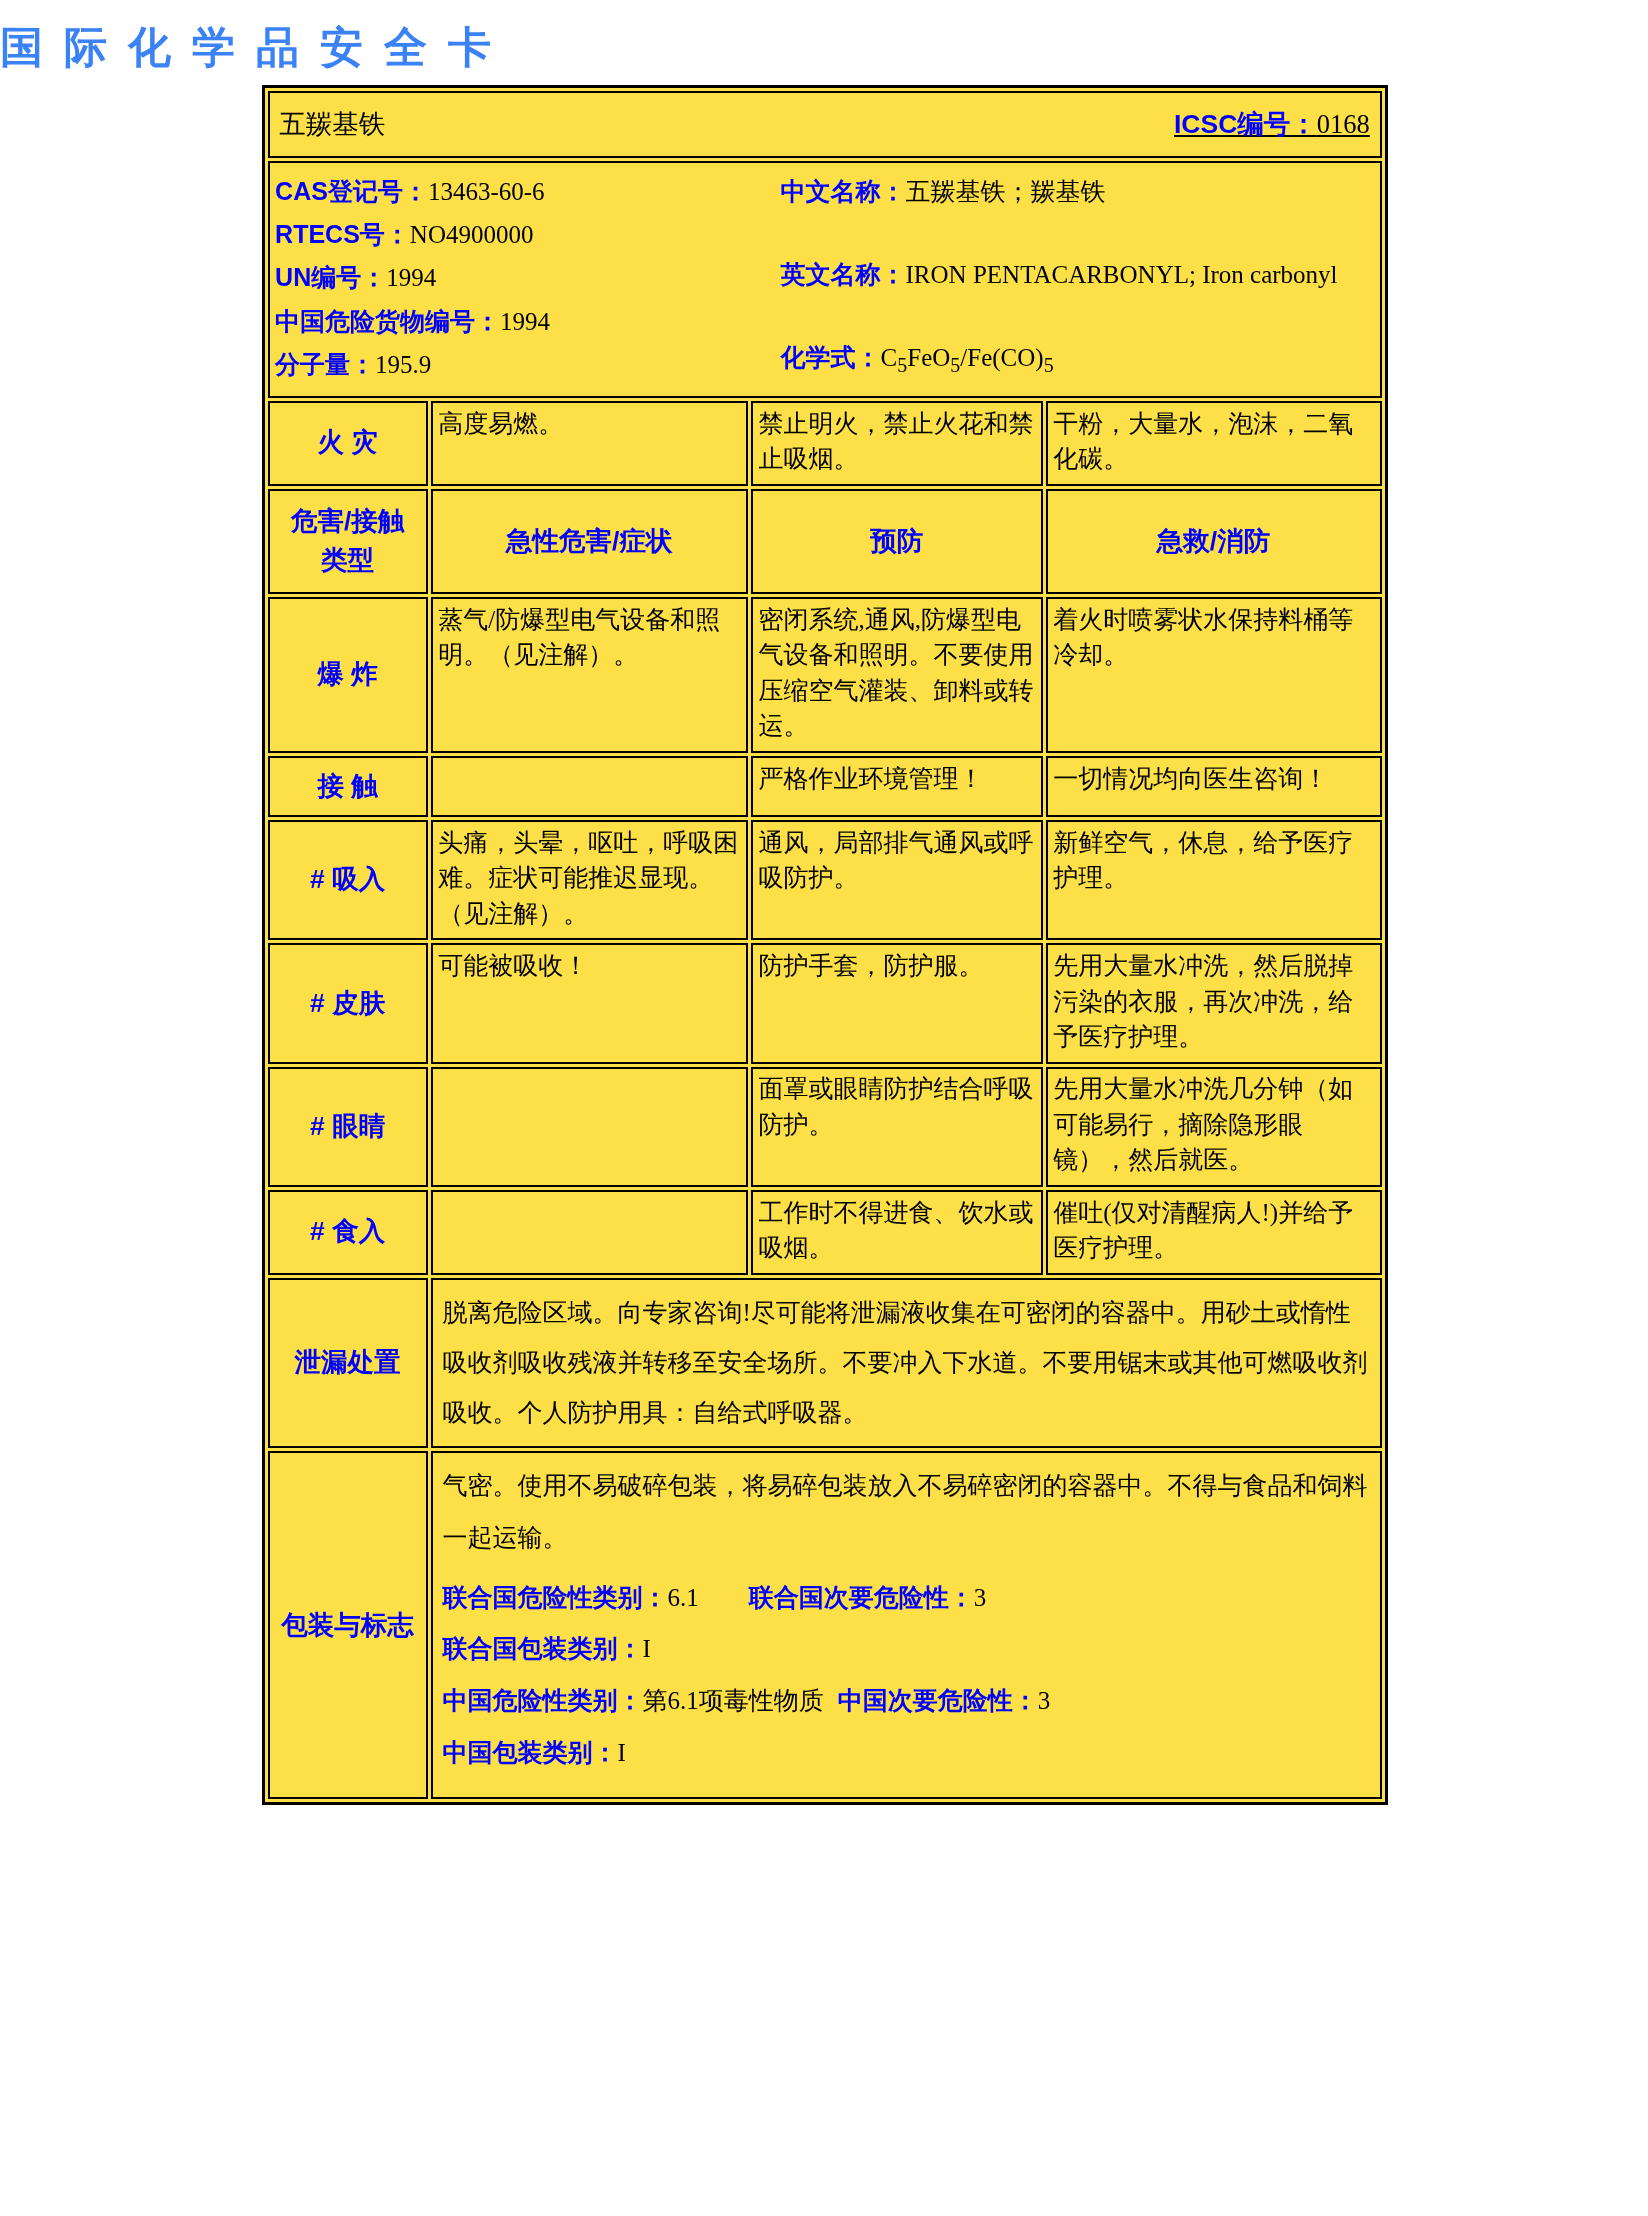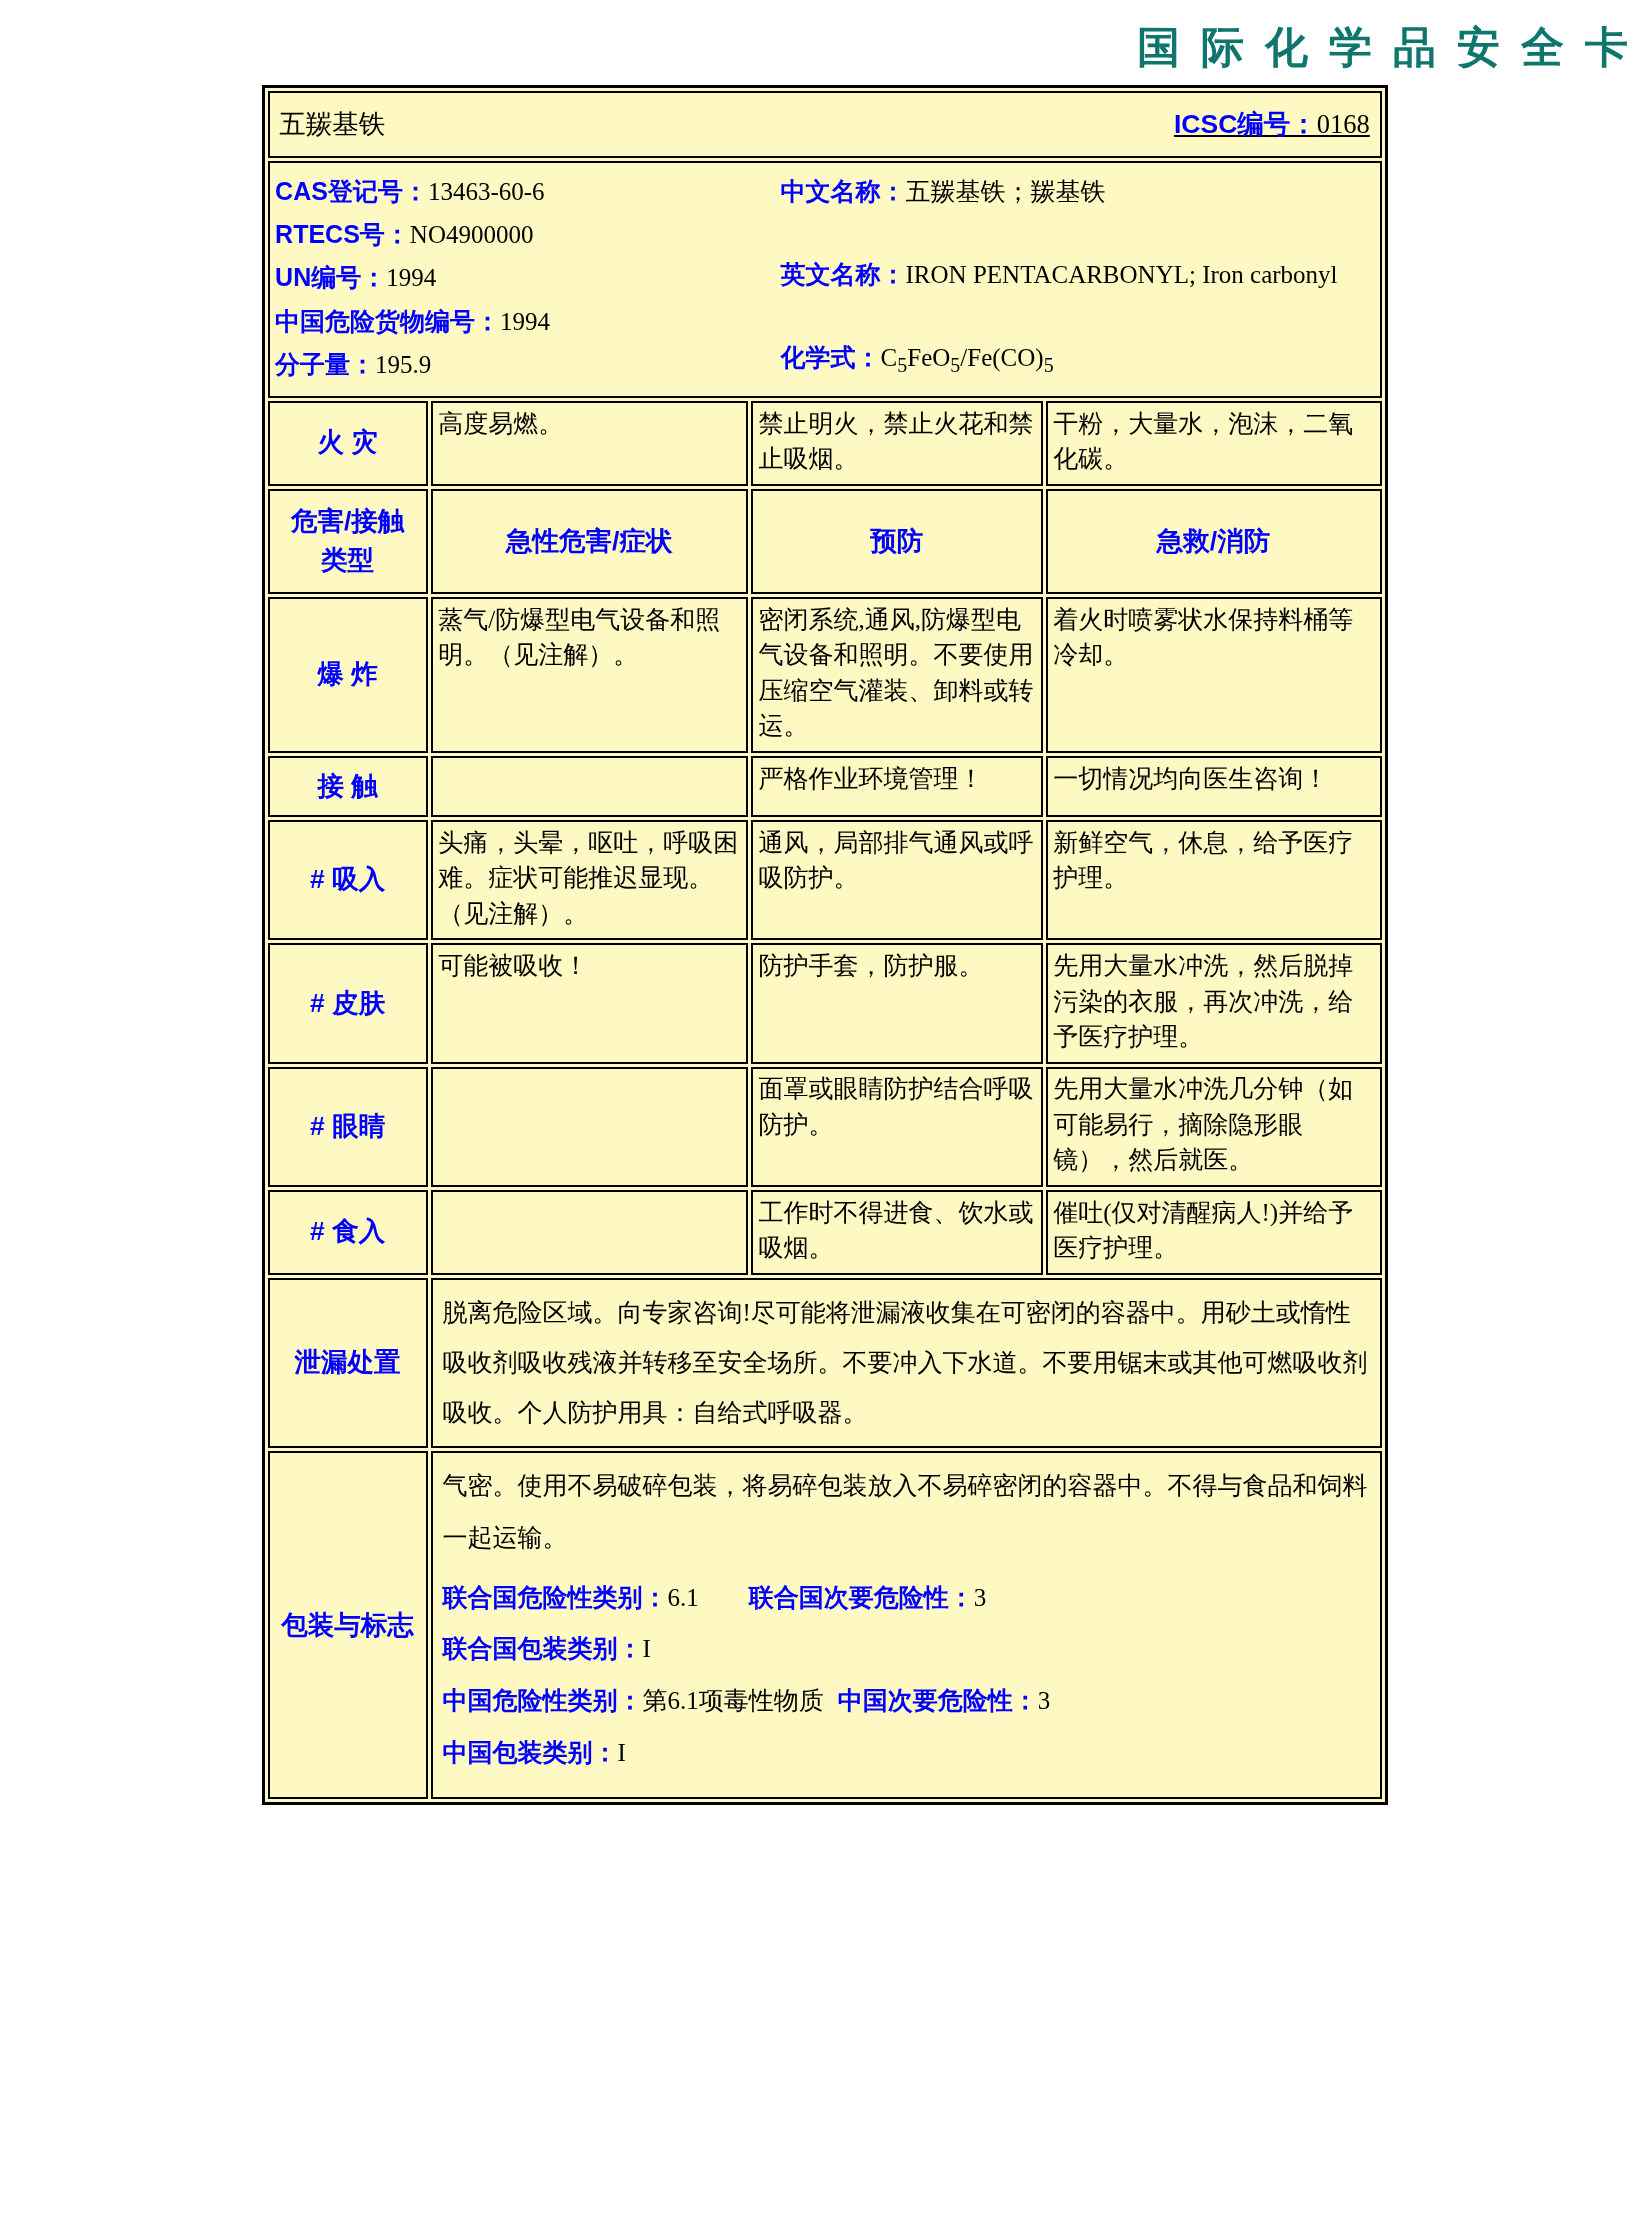--- a/index.html
+++ b/index.html
@@ -8,37 +8,37 @@
     background: #ffffff;
   }
   body {
     width: 1649px;
     min-height: 2216px;
     color: #000;
     font-family: "Liberation Serif", "DejaVu Serif", serif;
     font-size: 25px;
   }
   .page-title {
-    text-align: right;
-    color: #0f766e;
+    text-align: left;
+    color: #3b82f6;
     font-family: "Liberation Sans", "DejaVu Sans", sans-serif;
     font-weight: bold;
     font-size: 43px;
     letter-spacing: 21px;
     padding-top: 24px;
     line-height: 1.1;
   }
   table.card {
     width: 1126px;
     margin: 14px auto 0 auto;
     border: 3.5px solid #000;
     border-collapse: separate;
     border-spacing: 3.5px;
     table-layout: fixed;
-    background: #fef9c3;
+    background: #fde047;
   }
   col.c0 { width: 14.5%; }
   col.c1 { width: 28.7%; }
   col.c2 { width: 26.4%; }
   col.c3 { width: 30.4%; }
   td {
     border: 2.1px solid #000;
     vertical-align: top;
     padding: 2.8px 7px;
     line-height: 1.42;

